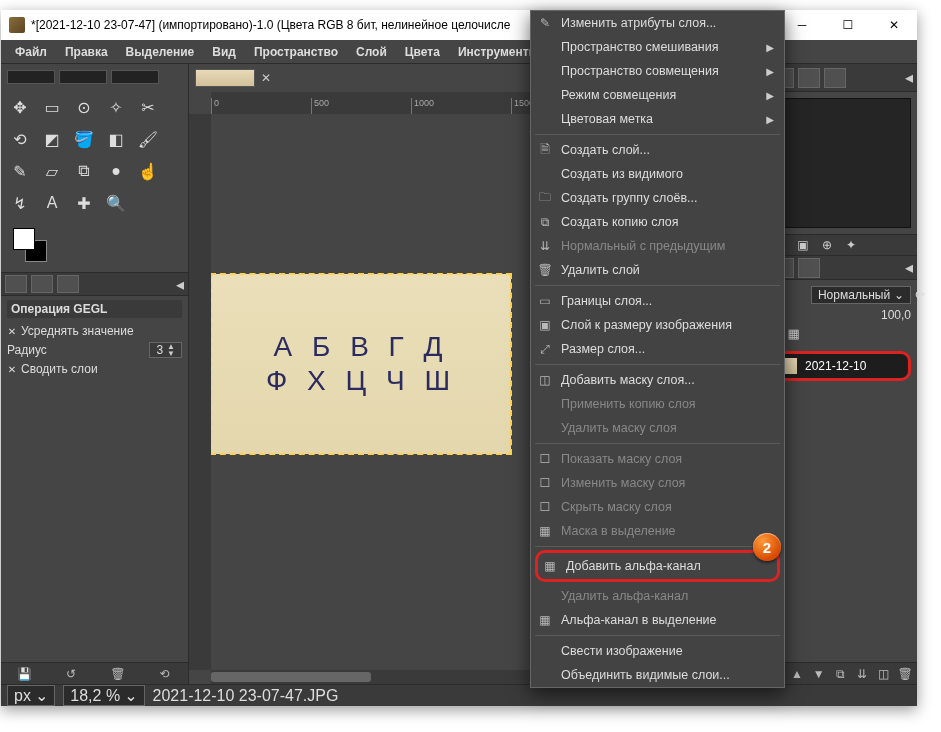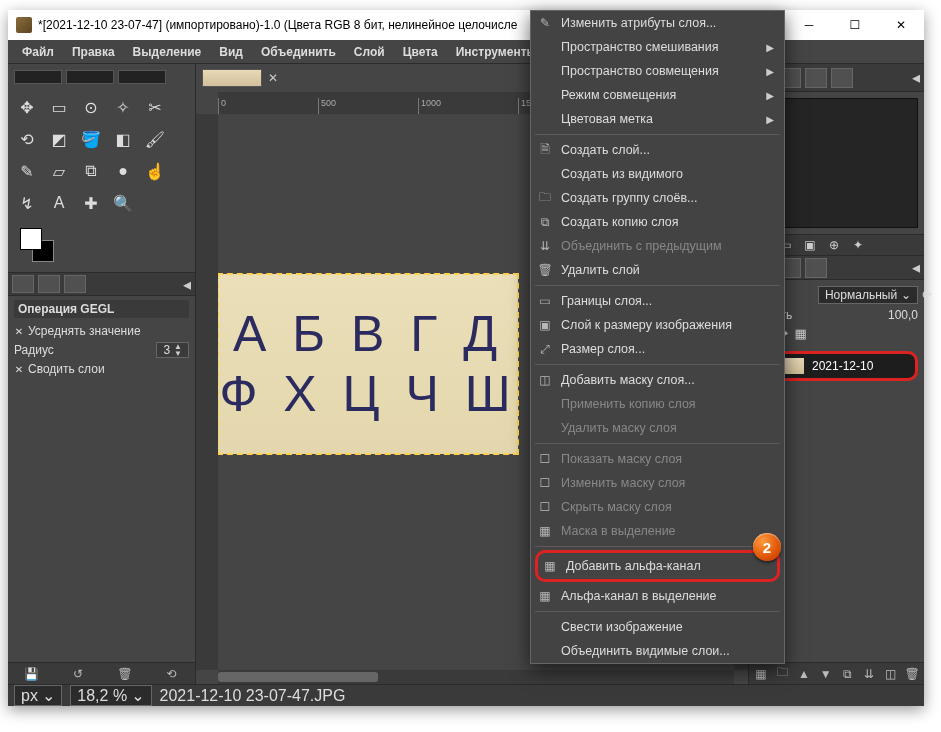--- a/index.html
+++ b/index.html
@@ -1,19 +1,19 @@
 <!DOCTYPE html>
 <html><head>
 <meta charset="utf-8">
 <style>
 * { box-sizing: border-box; margin: 0; padding: 0; font-family: "Segoe UI", Tahoma, sans-serif; }
 body { width: 941px; height: 732px; background: #fff; overflow: hidden; position: relative; }
 
 
-.window { position: absolute; top: 10px; left: 8px; width: 916px; height: 696px; background: #454545; box-shadow: 0 4px 14px rgba(0,0,0,.4); }
+.window { position: absolute; top: 10px; left: 1px; width: 916px; height: 696px; background: #454545; box-shadow: 0 4px 14px rgba(0,0,0,.4); }
 .titlebar { height: 30px; background: #fff; display: flex; align-items: center; padding: 0 0 0 8px; }
 .titlebar .appicon { width: 16px; height: 16px; background: linear-gradient(135deg,#8a6d3b,#5b4422); border-radius: 2px; margin-right: 6px; }
 .titlebar .title { font-size: 12px; color: #000; white-space: nowrap; overflow: hidden; flex: 1; }
 .winbtns { display: flex; }
 .winbtn { width: 46px; height: 30px; display: flex; align-items: center; justify-content: center; font-size: 12px; color: #000; }
 
 
 .menubar { height: 24px; background: #454545; color: #ddd; display: flex; align-items: center; padding: 0 6px; font-size: 12px; gap: 2px; border-bottom: 1px solid #2b2b2b; font-weight: bold; }
 .menubar span { padding: 2px 8px; }
 
@@ -47,21 +47,21 @@
 
 
 .tabstrip { height:28px; display:flex; align-items:center; padding:4px 6px; gap:6px;}
 .imgtab { width:60px; height:18px; background: linear-gradient(#e8d9b8,#d2c09a); border:1px solid #555;}
 .imgtab-x { color:#ccc; font-size:12px;}
 .rulers-wrap { position:relative; flex:1; background:#454545;}
 .ruler-h { position:absolute; top:0; left:22px; right:14px; height:22px; background:#3a3a3a; color:#aaa; font-size:9px; display:flex; align-items: flex-end; overflow:hidden;}
 .ruler-h span { width:100px; border-left:1px solid #777; padding-left:2px; height:16px;}
 .ruler-v { position:absolute; top:22px; left:0; bottom:14px; width:22px; background:#3a3a3a;}
 .canvas-vp { position:absolute; top:22px; left:22px; right:14px; bottom:14px; background:#454545; overflow:hidden;}
-.canvas-img { position:absolute; top:160px; left:0; width:300px; height:180px; background: linear-gradient(#eadfb9,#e4d7ad); outline:2px dashed #ffd24d; outline-offset:-1px; display:flex; flex-direction:column; align-items:center; justify-content:center; font-family: "Segoe Script", cursive; color:#2b2b60; font-size:50px; line-height:1.2; letter-spacing:6px;}
+.canvas-img { position:absolute; top:160px; left:0; width:300px; height:180px; background: linear-gradient(#eadfb9,#e4d7ad); outline:2px dashed #ffd24d; outline-offset:-1px; display:flex; flex-direction:column; align-items:center; justify-content:center; font-family: "Segoe Script", cursive; color:#2b2b60; font-size:28px; line-height:1.2; letter-spacing:6px;}
 .sb-v { position:absolute; top:22px; right:0; bottom:14px; width:14px; background:#3a3a3a;}
 .sb-h { position:absolute; left:22px; right:14px; bottom:0; height:14px; background:#3a3a3a;}
 .sb-thumb-h { position:absolute; left:0; top:2px; height:10px; width:160px; background:#666; border-radius:3px;}
 
 .statusbar { height:22px; background:#3a3a3a; color:#ddd; font-size:16px; display:flex; align-items:center; gap:8px; padding:0 6px; border-top:1px solid #2b2b2b;}
 .statusbar .sel { background:#2b2b2b; border:1px solid #666; padding:0 6px; display:flex; align-items:center; gap:4px;}
 
 
 .right-top-tabs { height:28px; background:#3a3a3a; display:flex; align-items:center; gap:4px; padding:0 4px; border-bottom:1px solid #2b2b2b;}
 .right-top-tabs .t { width:22px; height:20px; background:#505050; border:1px solid #666;}
@@ -109,21 +109,21 @@
       <div class="winbtn">☐</div>
       <div class="winbtn">✕</div>
     </div>
   </div>
 
   <div class="menubar">
     <span>Файл</span>
     <span>Правка</span>
     <span>Выделение</span>
     <span>Вид</span>
-    <span>Объединить</span>
+    <span>Пространство</span>
     <span>Слой</span>
     <span>Цвета</span>
     <span>Инструменты</span>
     <span>Фильтр</span>
   </div>
 
   <div class="mainarea">
 
     <div class="leftcol">
       <div class="toolbox">
@@ -327,21 +327,21 @@
   <div class="ctx-item">
       <span class="ic">🗀</span>
       <span>Создать группу слоёв...</span>
     </div>
   <div class="ctx-item">
       <span class="ic">⧉</span>
       <span>Создать копию слоя</span>
     </div>
   <div class="ctx-item disabled">
       <span class="ic">⇊</span>
-      <span>Объединить с предыдущим</span>
+      <span>Нормальный с предыдущим</span>
     </div>
   <div class="ctx-item">
       <span class="ic">🗑</span>
       <span>Удалить слой</span>
     </div>
   <div class="ctx-sep"></div>
   <div class="ctx-item">
       <span class="ic">▭</span>
       <span>Границы слоя...</span>
     </div>
@@ -382,20 +382,24 @@
   <div class="ctx-item disabled">
       <span class="ic">▦</span>
       <span>Маска в выделение</span>
     </div>
   <div class="ctx-sep"></div>
   <div class="ctx-item hl">
     <div class="callout call-2">2</div>
     <span class="ic">▦</span>
       <span>Добавить альфа-канал</span>
   </div>
+  <div class="ctx-item disabled">
+      <span class="ic"></span>
+      <span>Удалить альфа-канал</span>
+    </div>
   <div class="ctx-item">
       <span class="ic">▦</span>
       <span>Альфа-канал в выделение</span>
     </div>
   <div class="ctx-sep"></div>
   <div class="ctx-item">
       <span class="ic"></span>
       <span>Свести изображение</span>
     </div>
   <div class="ctx-item">

